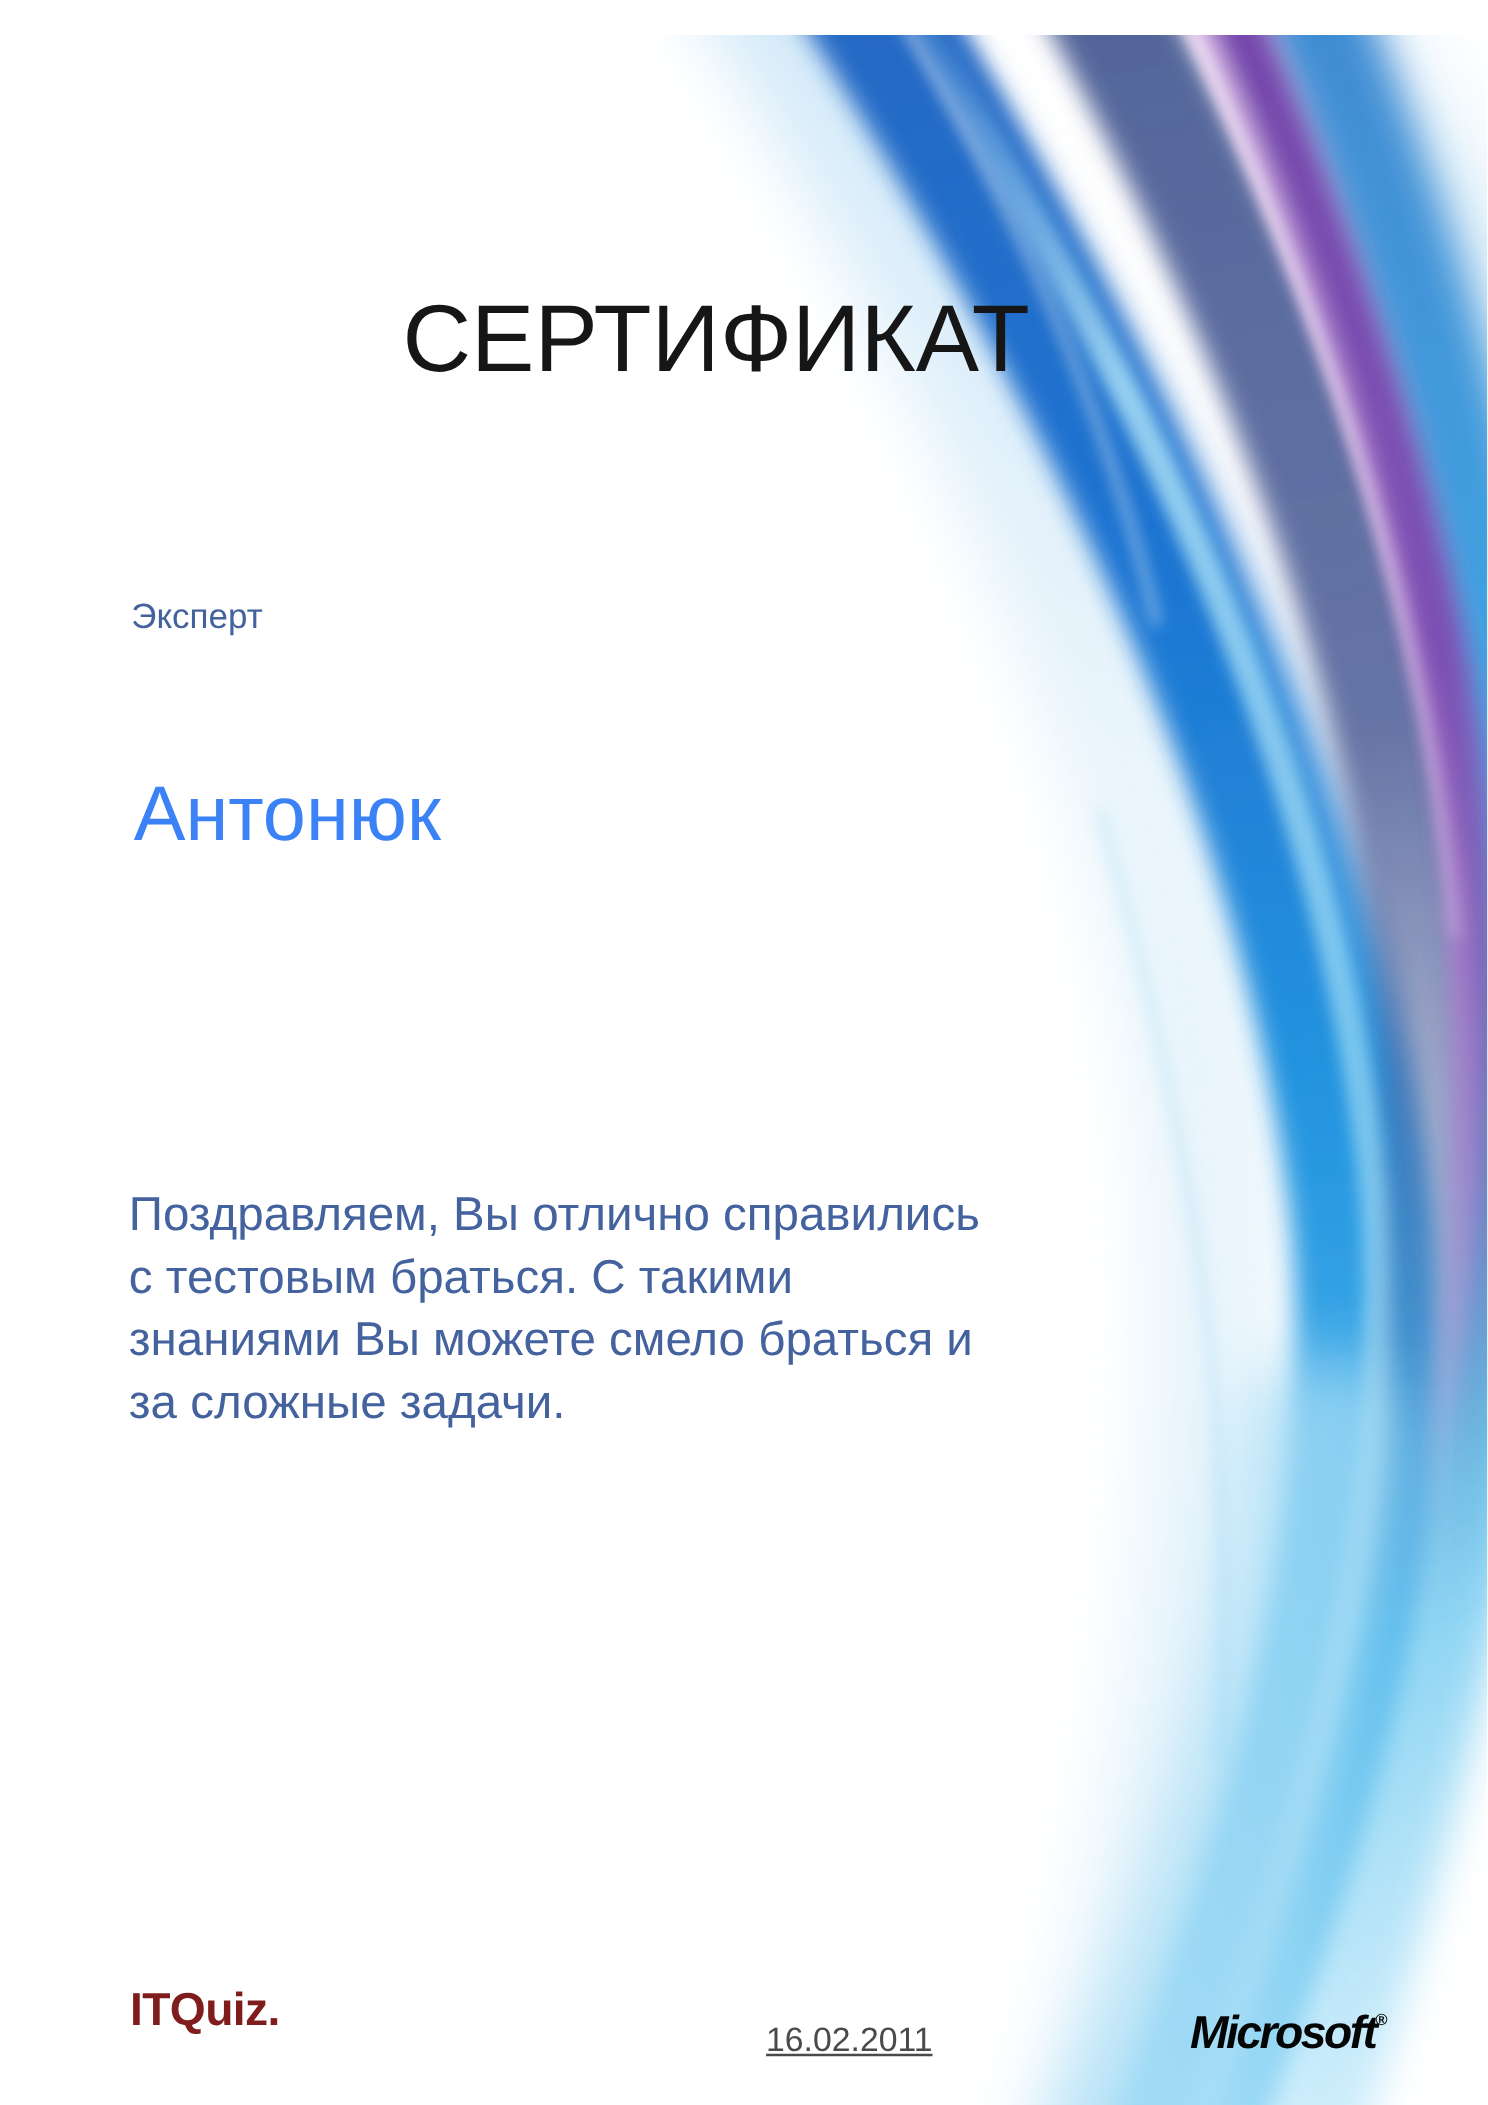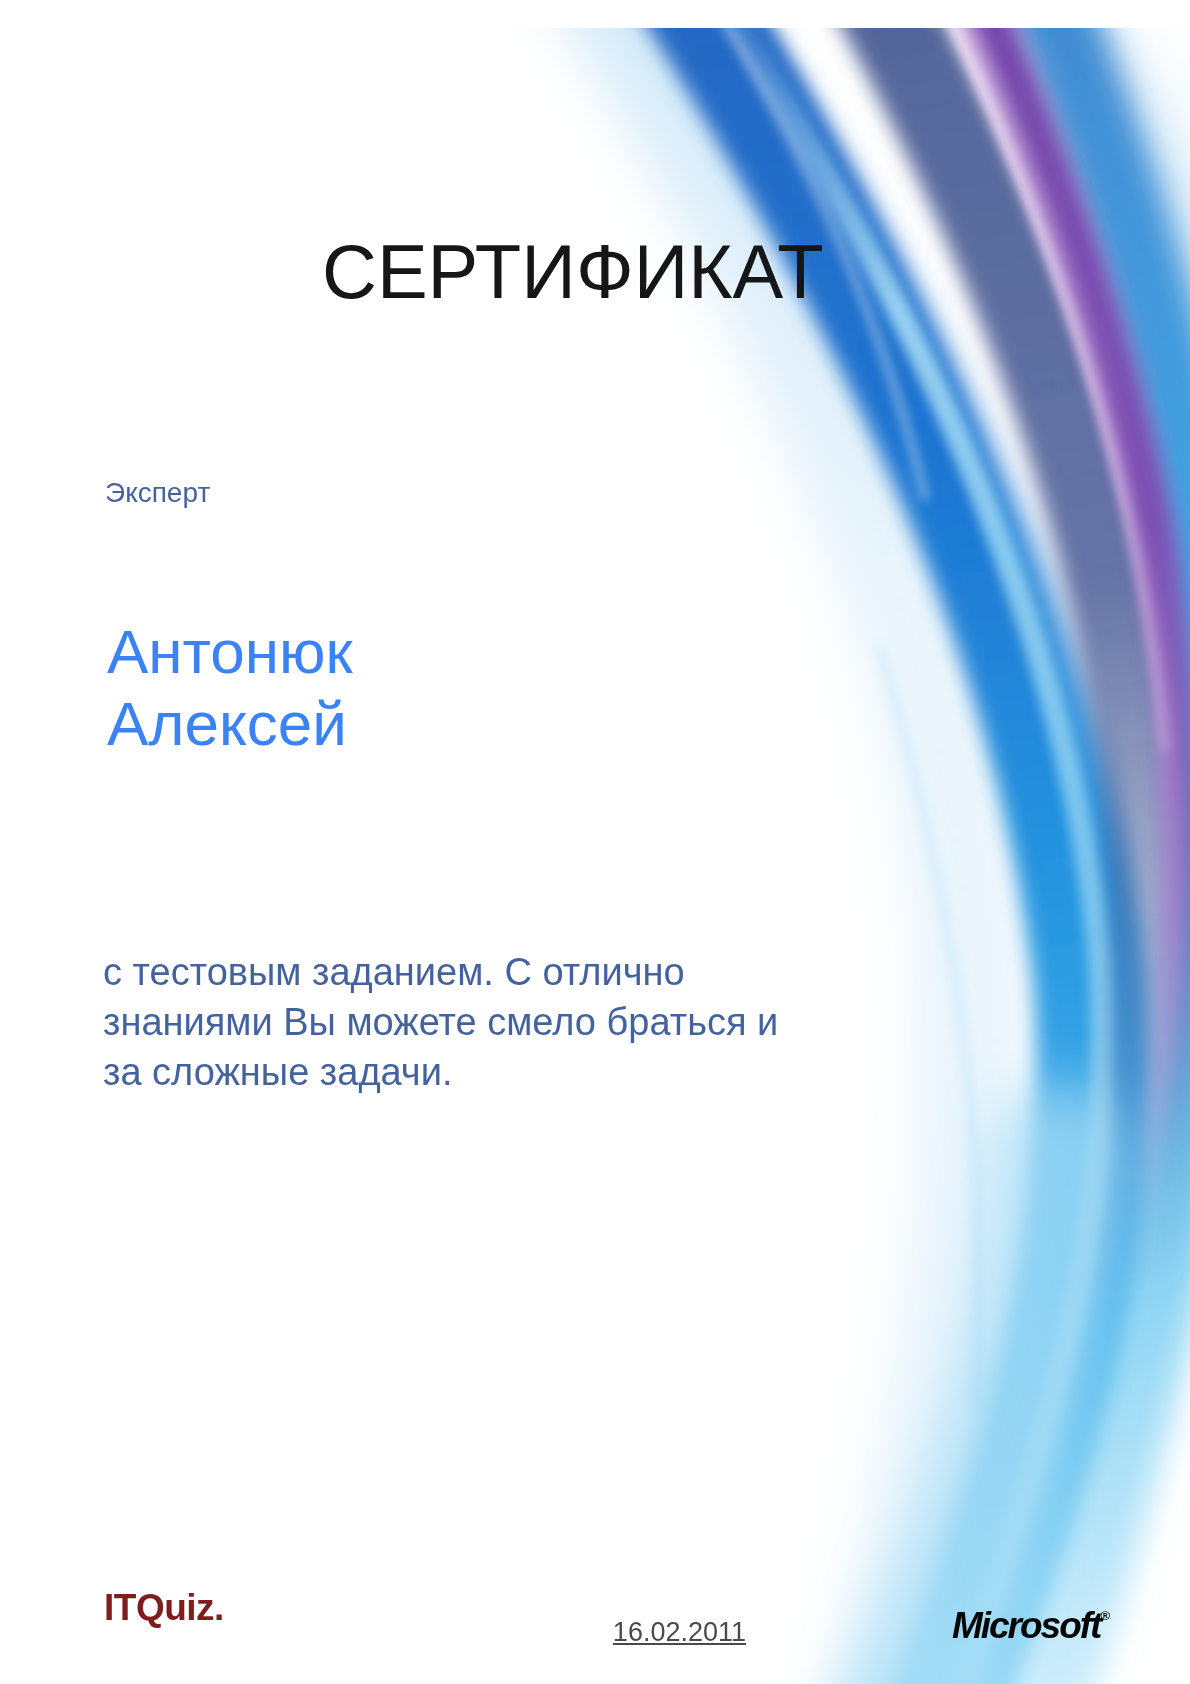--- a/index.html
+++ b/index.html
@@ -204,25 +204,25 @@
   </svg>
 
   <div class="text-layer">
 
     <div class="cert-title">СЕРТИФИКАТ</div>
 
     <div class="role">Эксперт</div>
 
     <div class="recipient">
       <div>Антонюк</div>
-      <div>Алексей</div>
     </div>
 
     <div class="message">
-      <div>с тестовым заданием. С отлично</div>
+      <div>Поздравляем, Вы отлично справились</div>
+      <div>с тестовым браться. С такими</div>
       <div>знаниями Вы можете смело браться и</div>
       <div>за сложные задачи.</div>
     </div>
 
     <div class="issuer">ITQuiz.</div>
 
     <div class="issue-date">16.02.2011</div>
 
     <div class="ms-logo">
       <span>Microsoft</span><sup>®</sup>

